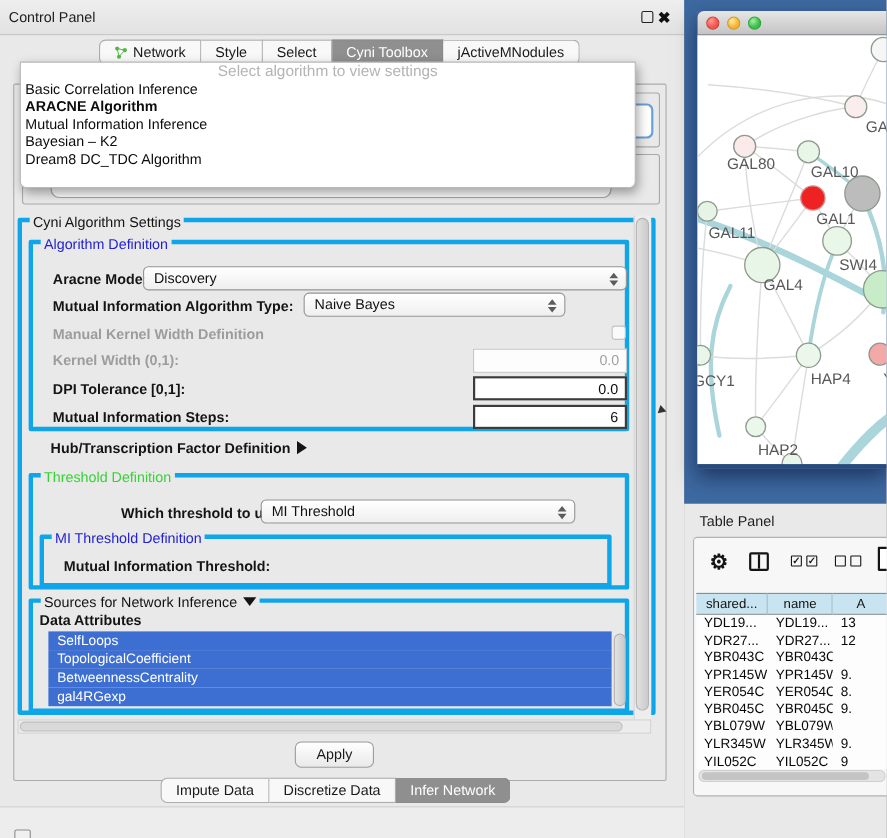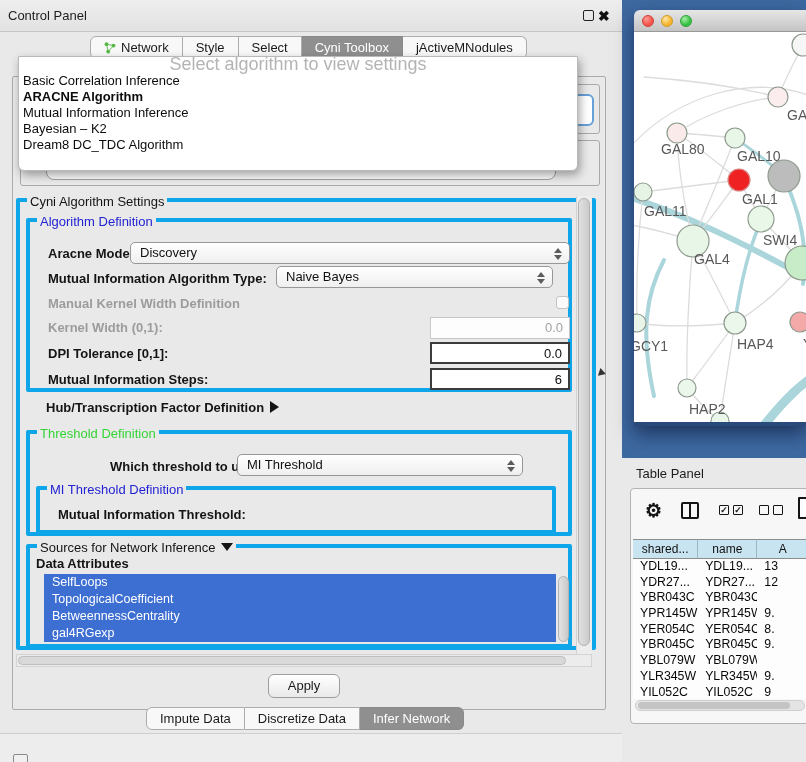--- a/index.html
+++ b/index.html
@@ -25,21 +25,21 @@
   
   #main-panel { left:12px; top:76px; width:594px; height:634px; border:1px solid #ababab; border-radius:2px; background:#e9e9e9; }
   .frag-box { border:1px solid #a9a9a9; border-radius:3px; background:#e9e9e9; }
   #frag-box1 { left:20px; top:84px; width:580px; height:50px; }
   #frag-spinner { left:560px; top:94px; width:34px; height:32px; background:#fff; border:2px solid #68a0d8; border-radius:6px; }
   #frag-box2 { left:20px; top:140px; width:580px; height:46px; }
   #frag-combo { left:46px; top:150px; width:510px; height:30px; background:#fcfcfc; border:1px solid #a3a3a3; border-radius:8px; }
 
   
   #algo-dropdown { left:18px; top:56px; width:560px; height:115px; background:#fff; border:1px solid #b9b9b9; border-radius:0 0 6px 6px; box-shadow:2px 4px 10px rgba(0,0,0,.35); z-index:10; }
-  #algo-placeholder { height:16px; text-align:center; color:#b4b4b4; font-size:18px; line-height:15px; }
+  #algo-placeholder { height:16px; text-align:center; color:#b4b4b4; font-size:14px; line-height:15px; }
   .dd-item { height:16px; line-height:16px; padding-left:4px; font-size:13px; color:#0c0c0c; white-space:nowrap; }
   .dd-item.bold { font-weight:bold; }
 
   
   .group { position:absolute; border:4px solid #0ea5e9; border-radius:2px; }
   .group-title { position:absolute; top:-8px; left:7px; background:#e9e9e9; padding:0 3px; font-size:13px; line-height:15px; white-space:nowrap; }
   .t-black { color:#141414; }
   .t-blue  { color:#2222d4; }
   .t-green { color:#35d435; }
 
@@ -179,21 +179,21 @@
     </div>
     <span class="lbl" style="left:36px; top:246px;">Aracne Mode:</span>
     <div class="combo" style="left:130px; top:242px; width:440px;">
       <span>Discovery</span>
       <span class="arrows">
           <i class="up"></i>
           <i class="dn"></i>
         </span>
     </div>
     <span class="lbl" style="left:36px; top:271px;">Mutual Information Algorithm Type:</span>
-    <div class="combo" style="left:276px; top:266px; width:277px;">
+    <div class="combo" style="left:276px; top:266px; width:238px;">
       <span>Naive Bayes</span>
       <span class="arrows">
           <i class="up"></i>
           <i class="dn"></i>
         </span>
     </div>
     <span class="lbl dis" style="left:36px; top:296px;">Manual Kernel Width Definition</span>
     <span class="checkbox" style="left:556px; top:296px;"></span>
     <span class="lbl dis" style="left:36px; top:320px;">Kernel Width (0,1):</span>
     <div class="field dis" style="left:430px; top:317px; width:140px;">0.0</div>

